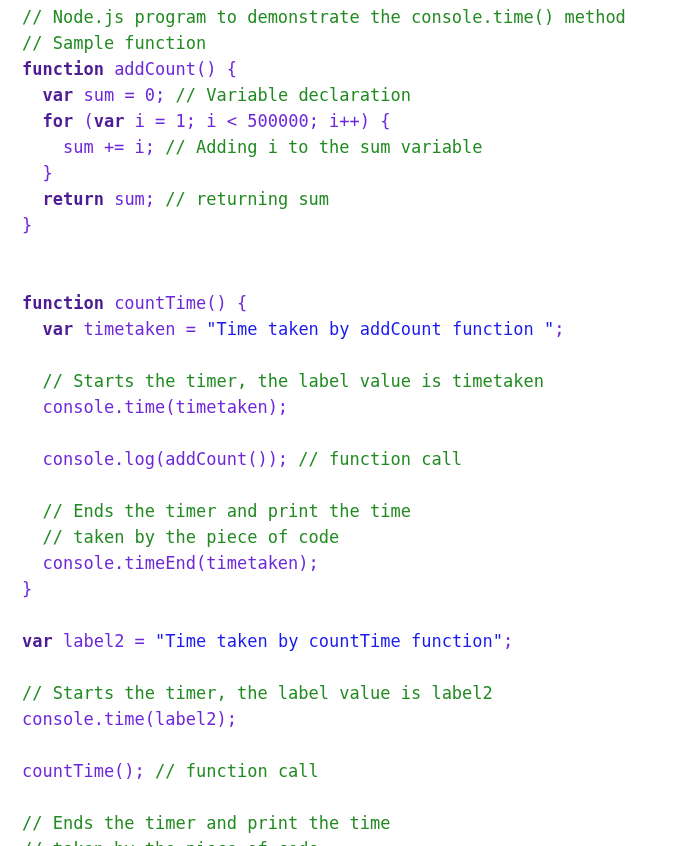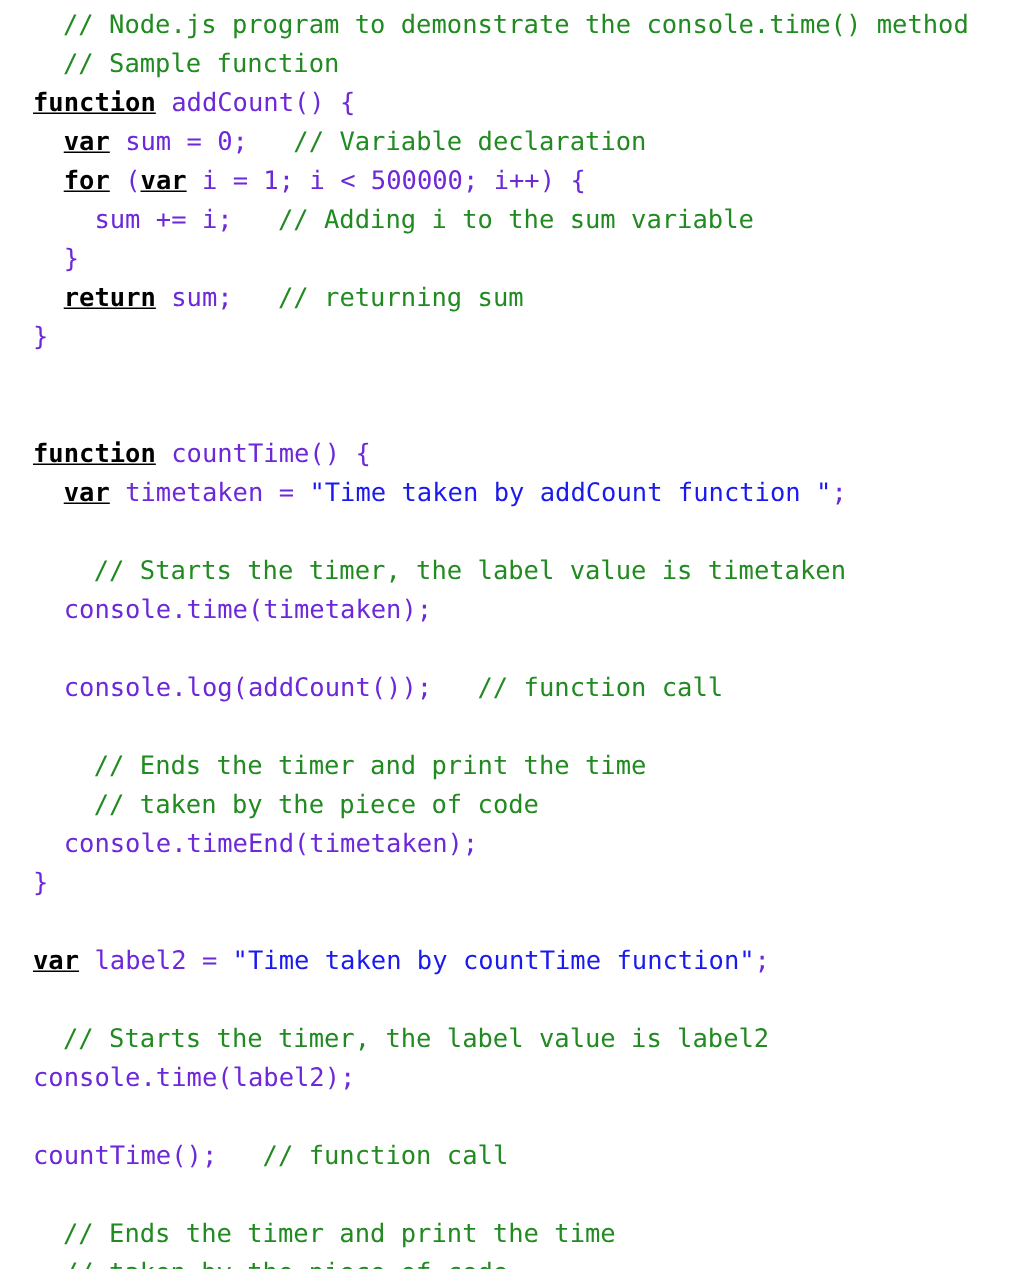--- a/index.html
+++ b/index.html
@@ -24,20 +24,20 @@
   .code-line {
     white-space: pre;
     min-height: 26px;
     font-size: 17px;
     line-height: 26px;
   }
   .code-line.blank {
     min-height: 26px;
   }
   .tok-plain    { color: #6d28d9; font-weight: normal; }
-  .tok-comment  { color: #218a21; font-weight: normal; margin-left: 20px; }
-  .tok-keyword  { color: #000000; font-weight: bold; text-decoration: underline;   }
+  .tok-comment  { color: #218a21; font-weight: normal; }
+  .tok-keyword  { color: #4c1d95; font-weight: bold;   }
   .tok-string   { color: #1a1aee; font-weight: normal; }
 </style>
 </head>
 <body>
 
 <div id="code-listing"><div class="code-line"><span class="tok-comment">// Node.js program to demonstrate the console.time() method</span></div><div class="code-line"><span class="tok-comment">// Sample function</span></div><div class="code-line"><span class="tok-keyword">function</span><span class="tok-plain"> addCount() {</span></div><div class="code-line"><span class="tok-plain">  </span><span class="tok-keyword">var</span><span class="tok-plain"> sum = 0; </span><span class="tok-comment">// Variable declaration</span></div><div class="code-line"><span class="tok-plain">  </span><span class="tok-keyword">for</span><span class="tok-plain"> (</span><span class="tok-keyword">var</span><span class="tok-plain"> i = 1; i &lt; 500000; i++) {</span></div><div class="code-line"><span class="tok-plain">    sum += i; </span><span class="tok-comment">// Adding i to the sum variable</span></div><div class="code-line"><span class="tok-plain">  }</span></div><div class="code-line"><span class="tok-plain">  </span><span class="tok-keyword">return</span><span class="tok-plain"> sum; </span><span class="tok-comment">// returning sum</span></div><div class="code-line"><span class="tok-plain">}</span></div><div class="code-line blank">&nbsp;</div><div class="code-line blank">&nbsp;</div><div class="code-line"><span class="tok-keyword">function</span><span class="tok-plain"> countTime() {</span></div><div class="code-line"><span class="tok-plain">  </span><span class="tok-keyword">var</span><span class="tok-plain"> timetaken = </span><span class="tok-string">"Time taken by addCount function "</span><span class="tok-plain">;</span></div><div class="code-line blank">&nbsp;</div><div class="code-line"><span class="tok-plain">  </span><span class="tok-comment">// Starts the timer, the label value is timetaken</span></div><div class="code-line"><span class="tok-plain">  console.time(timetaken);</span></div><div class="code-line blank">&nbsp;</div><div class="code-line"><span class="tok-plain">  console.log(addCount()); </span><span class="tok-comment">// function call</span></div><div class="code-line blank">&nbsp;</div><div class="code-line"><span class="tok-plain">  </span><span class="tok-comment">// Ends the timer and print the time</span></div><div class="code-line"><span class="tok-plain">  </span><span class="tok-comment">// taken by the piece of code</span></div><div class="code-line"><span class="tok-plain">  console.timeEnd(timetaken);</span></div><div class="code-line"><span class="tok-plain">}</span></div><div class="code-line blank">&nbsp;</div><div class="code-line"><span class="tok-keyword">var</span><span class="tok-plain"> label2 = </span><span class="tok-string">"Time taken by countTime function"</span><span class="tok-plain">;</span></div><div class="code-line blank">&nbsp;</div><div class="code-line"><span class="tok-comment">// Starts the timer, the label value is label2</span></div><div class="code-line"><span class="tok-plain">console.time(label2);</span></div><div class="code-line blank">&nbsp;</div><div class="code-line"><span class="tok-plain">countTime(); </span><span class="tok-comment">// function call</span></div><div class="code-line blank">&nbsp;</div><div class="code-line"><span class="tok-comment">// Ends the timer and print the time</span></div><div class="code-line"><span class="tok-comment">// taken by the piece of code</span></div></div>
 
 </body></html>

